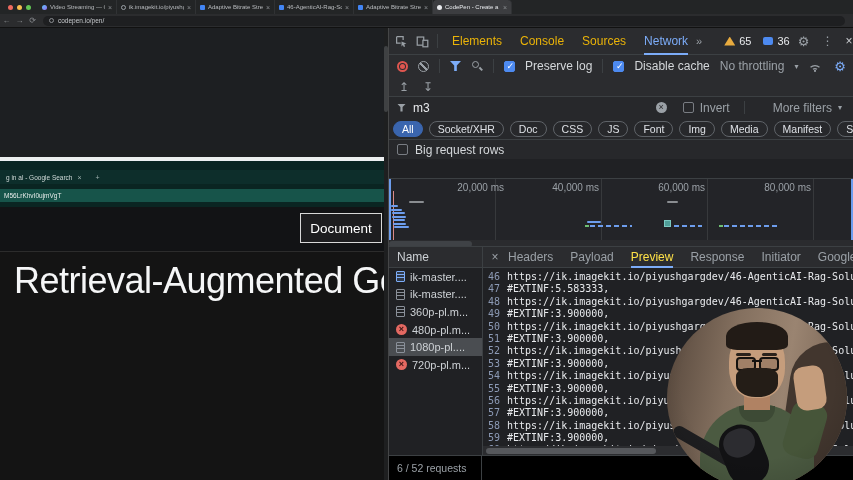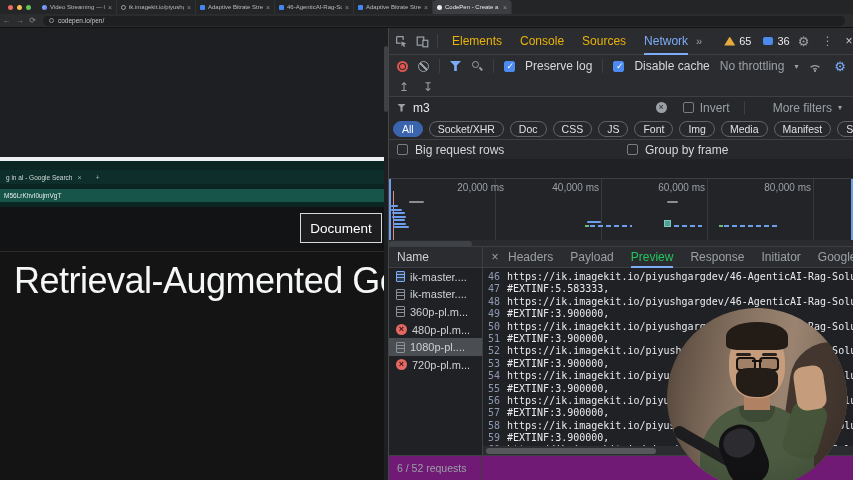--- a/index.html
+++ b/index.html
@@ -116,40 +116,40 @@
   .gtip{position:absolute;width:4px;height:2.4px;background:#6fbf73;}
   .tealblock{position:absolute;width:7px;height:7px;background:#4f9e98;border:1px solid #7cc9c2;}
   .ovstrip{position:absolute;left:0;top:61px;width:465px;height:8px;background:#2a2b2e;}
   .ovthumb{position:absolute;left:0;top:1px;width:83px;height:6px;background:#3f4246;border-radius:3px;}
   
   .thead{position:absolute;left:0;top:219px;width:465px;height:21px;background:#2b2c2f;border-bottom:1px solid #3c4043;display:flex;align-items:center;}
   .namehdr{font-size:12px;color:#cdd1d5;padding-left:8px;width:93px;flex:none;}
   .pclose{font-size:12px;color:#9aa0a6;width:26px;text-align:center;flex:none;}
   .ptabs{display:flex;align-items:center;gap:17px;height:21px;}
   .ptab{font-size:12px;color:#9aa0a6;height:21px;display:flex;align-items:center;border-bottom:2px solid transparent;padding-top:1px;white-space:nowrap;}
-  .ptab.active{color:#22c55e;border-bottom:2px solid #7cacf8;}
+  .ptab.active{color:#fde047;border-bottom:2px solid #7cacf8;}
   
   .reqs{position:absolute;left:0;top:240px;width:93px;height:187px;background:#202124;overflow:hidden;}
   .req{display:flex;align-items:center;gap:5px;height:17.6px;padding-left:7px;}
   .reqname{font-size:11px;color:#cdd1d5;white-space:nowrap;overflow:hidden;}
   .ric{width:9px;height:11px;border:1px solid #8a9099;border-radius:1px;flex:none;background:linear-gradient(#0000 2px,#8a9099 2px,#8a9099 3px,#0000 3px,#0000 5px,#8a9099 5px,#8a9099 6px,#0000 6px);}
   .req.first .ric{border-color:#7cacf8;background:linear-gradient(#0000 2px,#7cacf8 2px,#7cacf8 3px,#0000 3px,#0000 5px,#7cacf8 5px,#7cacf8 6px,#0000 6px),rgba(124,172,248,.18);}
   .req.error .ric{border:none;border-radius:50%;width:11px;background:#e46962;position:relative;}
   .req.error .ric::after{content:"×";position:absolute;left:0;top:0;width:11px;height:11px;color:#3a1413;font-size:9px;line-height:10px;text-align:center;font-weight:bold;}
   .req.selected{background:#4a4d51;}
   .vdivider{position:absolute;left:93px;top:219px;width:1px;height:233px;background:#3c4043;}
   
   .preview{position:absolute;left:94px;top:240px;width:371px;height:182px;background:#202124;overflow:hidden;padding-top:3px;}
   .pline{display:flex;height:12.4px;line-height:12.4px;font-family:"DejaVu Sans Mono","Liberation Mono",monospace;font-size:10px;white-space:nowrap;}
   .ln{width:24px;text-align:right;padding-right:7px;color:#8c9ab5;flex:none;}
   .pcode{color:#e8eaed;overflow:hidden;}
   .hscroll{position:absolute;left:94px;top:418px;width:371px;height:9px;background:#2b2c2f;}
   .hthumb{position:absolute;left:3px;top:1.5px;width:170px;height:6px;background:#56585c;border-radius:3px;}
   
-  .sbar{position:absolute;left:0;top:427px;width:465px;height:25px;background:#701a75;border-top:1px solid #3c4043;display:flex;align-items:center;}
+  .sbar{position:absolute;left:0;top:427px;width:465px;height:25px;background:#000000;border-top:1px solid #3c4043;display:flex;align-items:center;}
   .scell{width:93px;height:25px;border-right:1px solid #3c4043;display:flex;align-items:center;padding-left:8px;font-size:10.5px;color:#9aa0a6;white-space:nowrap;}
 
   
   .webcam{position:absolute;left:667px;top:308px;width:180px;height:180px;border-radius:50%;overflow:hidden;
     background:linear-gradient(100deg,#55463b 0%,#84705f 35%,#9a8471 62%,#6d5a4b 100%);z-index:50;}
   .wc-chair{position:absolute;right:-18px;top:34px;width:80px;height:150px;background:#42362e;border-radius:40px;transform:rotate(8deg);}
   .wc-torso{position:absolute;left:33px;top:96px;width:114px;height:95px;background:#4b5a41;border-radius:55px 55px 0 0;}
   .wc-collar{position:absolute;left:72px;top:98px;width:36px;height:16px;background:#3d4a35;border-radius:0 0 14px 14px;}
   .wc-neck{position:absolute;left:77px;top:80px;width:26px;height:22px;background:#b08263;}
   .wc-head{position:absolute;left:62px;top:20px;width:56px;height:70px;background:#c59d7c;border-radius:48% 48% 42% 42%;}
@@ -352,24 +352,20 @@
         <span class="pill">Media</span>
         <span class="pill">Manifest</span>
         <span class="pill">Socket</span>
       </div>
 
     <div class="optrow opt1">
       <span class="optcell oc1">
         <span class="cb"></span>
         <span class="tlabel">Big request rows</span>
       </span>
-      <span class="optcell oc2">
-        <span class="cb"></span>
-        <span class="tlabel">Group by frame</span>
-      </span>
     </div>
 
     <div class="overview">
       <span class="gline" style="left:106px"></span>
       <span class="gline" style="left:212px"></span>
       <span class="gline" style="left:318px"></span>
       <span class="gline" style="left:424px"></span>
       <div class="ticks">
 
       <span class="tl-tick" style="left: 19px;">20,000 ms</span>

